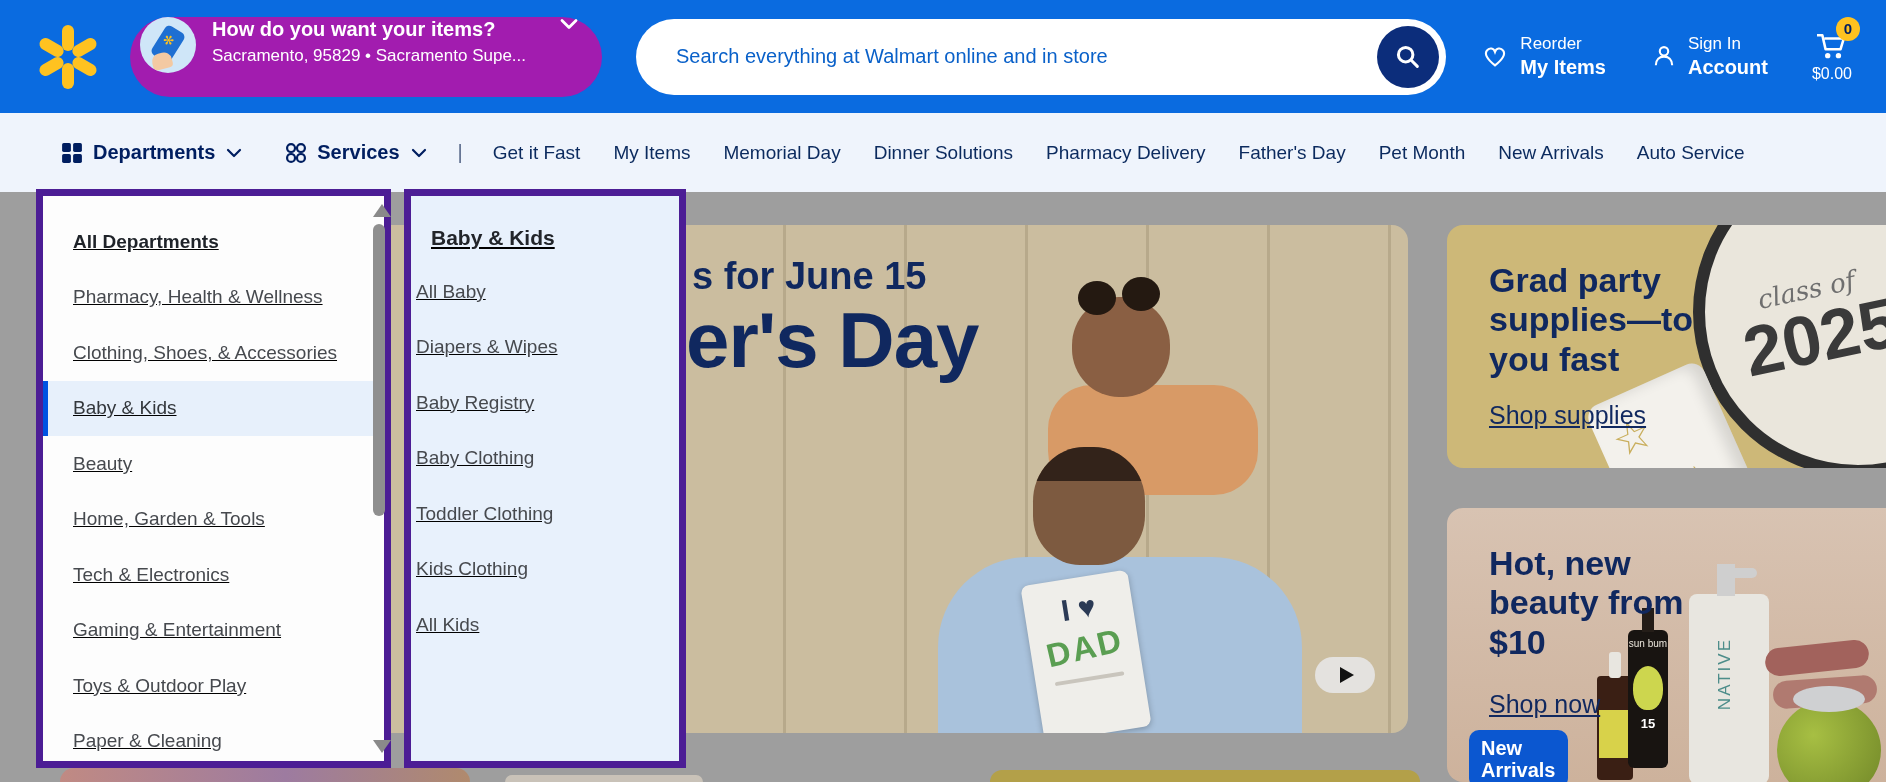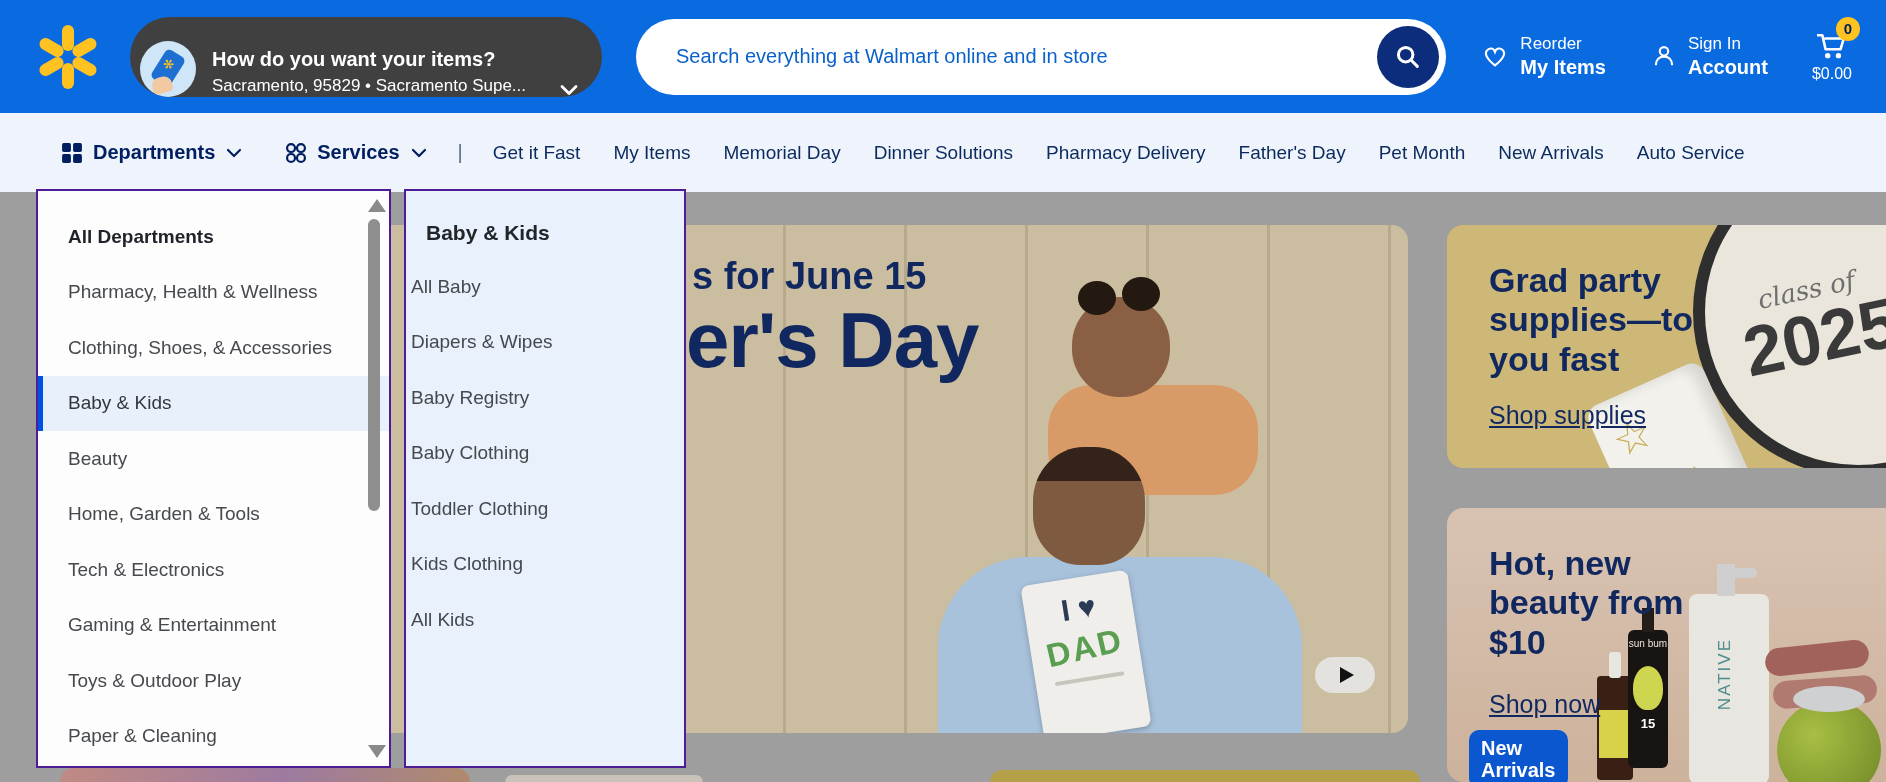--- a/index.html
+++ b/index.html
@@ -5,21 +5,21 @@
   * { box-sizing: border-box; margin: 0; padding: 0; }
   html,body { width:1886px; height:782px; overflow:hidden; }
   body { font-family:"Liberation Sans", sans-serif; position:relative; background:#9e9e9e; }
 
   
   .topbar { position:absolute; left:0; top:0; width:1886px; height:113px;
             background:#0a6be0; display:flex; align-items:center; padding:0 28px; z-index:40; }
   .spark { width:64px; height:64px; position:relative; margin:0 30px 0 8px; flex:0 0 auto; }
   .spark i { position:absolute; left:26px; top:20px; width:12px; height:26px; border-radius:6px; background:#ffc220; transform-origin:6px 12px; }
 
-  .loc-pill { height:80px; width:472px; background:#404040; border-radius:40px; display:flex; align-items:flex-end;
+  .loc-pill { height:80px; width:472px; background:#a21caf; border-radius:40px; display:flex; align-items:flex-start;
               padding:0 22px 0 10px; color:#fff; cursor:pointer; flex:0 0 auto; }
   .loc-circle { width:56px; height:56px; border-radius:50%; background:#cfe6f8; position:relative; overflow:hidden; flex:0 0 auto; }
   .loc-phone { position:absolute; left:17px; top:10px; width:22px; height:34px; background:#1e6fd2; border-radius:5px; transform:rotate(32deg); }
   .loc-phone::after { content:"✻"; color:#ffc220; font-size:13px; position:absolute; left:4px; top:6px; }
   .loc-hand { position:absolute; left:12px; top:36px; width:20px; height:16px; background:#f3c9a2; border-radius:8px 8px 4px 4px; transform:rotate(-15deg); }
   .loc-text { margin-left:16px; line-height:1.25; flex:1; }
   .loc-title { font-size:20px; font-weight:bold; display:block; }
   .loc-sub { font-size:17px; display:block; margin-top:3px; }
 
   .search-wrap { flex:1; height:76px; background:#fff; border-radius:38px; margin:0 34px; position:relative; display:flex; align-items:center; }
@@ -97,21 +97,21 @@
   .native-txt { position:absolute; left:26px; top:44px; color:#4d8d8a; font-size:17px; letter-spacing:2px; writing-mode:vertical-rl; transform:rotate(180deg); }
   .stick { position:absolute; width:104px; height:28px; background:#a2625c; border-radius:14px; }
   .stick .t { color:#f0e3df; font-size:12px; font-weight:bold; margin-left:34px; line-height:28px; }
   .perfume { position:absolute; left:330px; top:192px; width:104px; height:100px; border-radius:50%;
              background:radial-gradient(circle at 35% 35%, #a7bf43, #6f8527); }
   .perfume::before { content:""; position:absolute; left:16px; top:-14px; width:72px; height:26px; background:#cfd0d2; border-radius:50%; }
 
   .sliver { position:absolute; border-radius:14px 14px 0 0; }
 
   
-  .annot { border:2px solid #4c1d95; position:absolute; z-index:50; }
+  .annot { border:7px solid #4c1d95; position:absolute; z-index:50;text-decoration:underline; }
   .menu-left { left:36px; top:189px; width:355px; height:579px; background:#fdfdfd; }
   .dept-list { padding-top:18px; }
   .dept-row { position:relative; height:55.5px; display:flex; align-items:center; padding-left:30px;
               font-size:19px; color:#46494e; cursor:pointer; }
   .dept-row.header { font-weight:bold; color:#1f2329; }
   .dept-row.selected { background:#e7f0fb; color:#33373c; }
   .dept-row.selected::before { content:""; position:absolute; left:0; top:0; width:5px; height:100%; background:#0053e2; }
   .scroll-up, .scroll-down { position:absolute; left:330px; width:0; height:0; border-left:9px solid transparent; border-right:9px solid transparent; cursor:pointer; }
   .scroll-up { top:8px; border-bottom:13px solid #8a8a8a; }
   .scroll-down { bottom:8px; border-top:13px solid #8a8a8a; }

